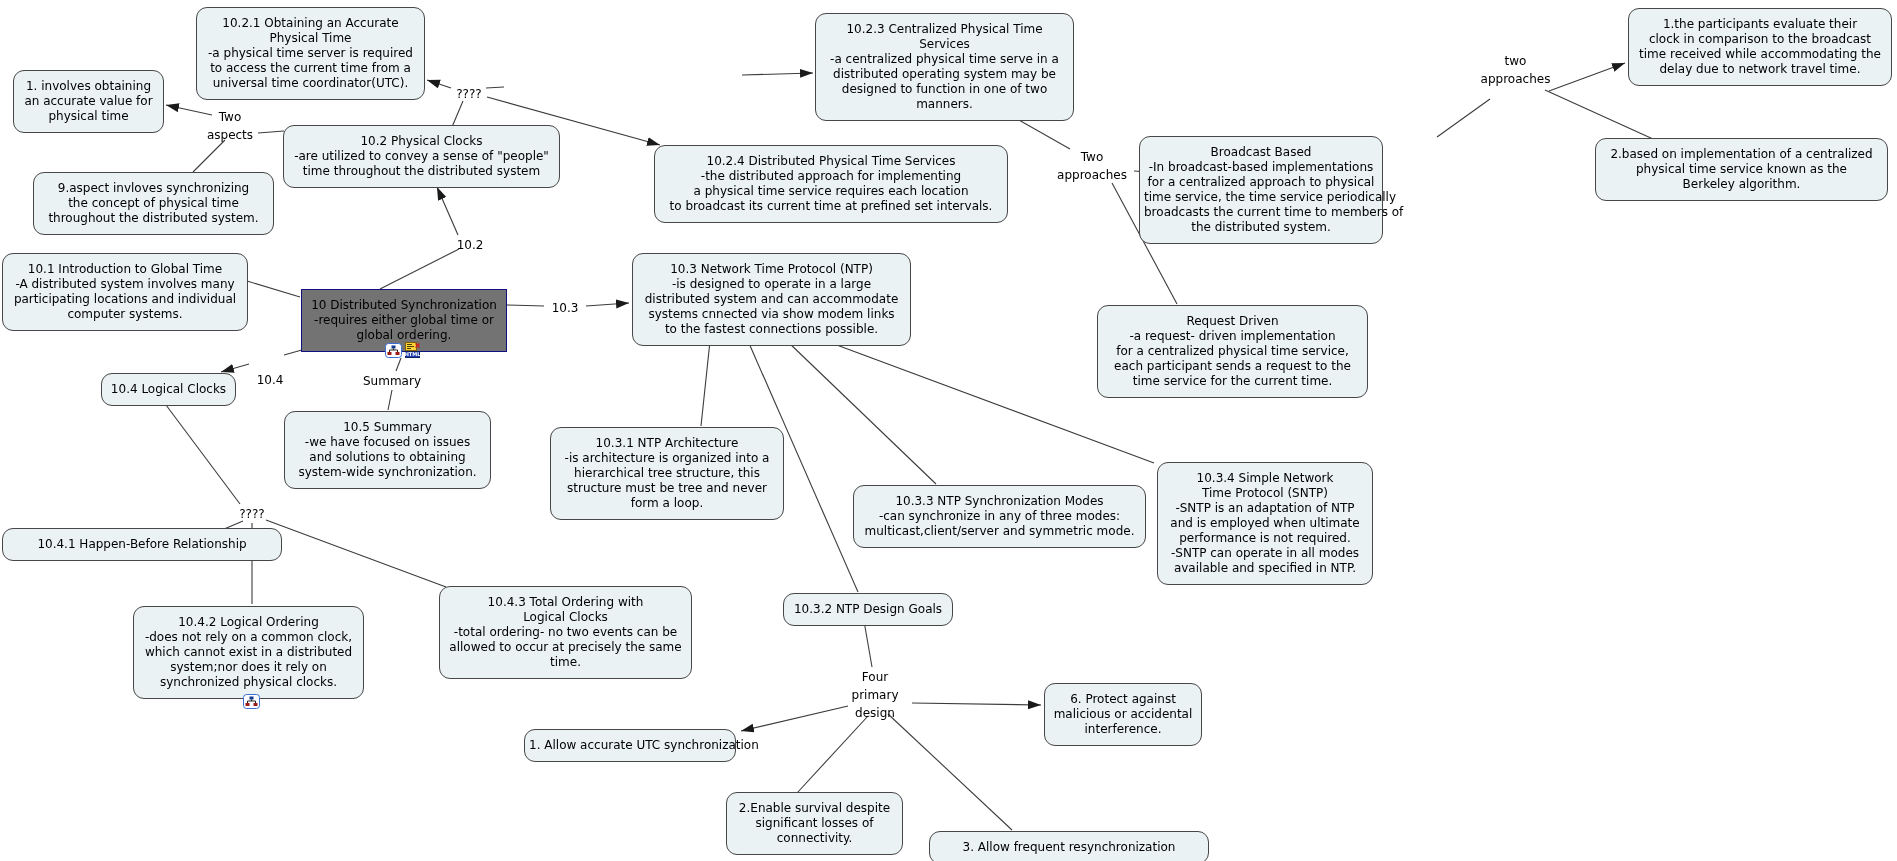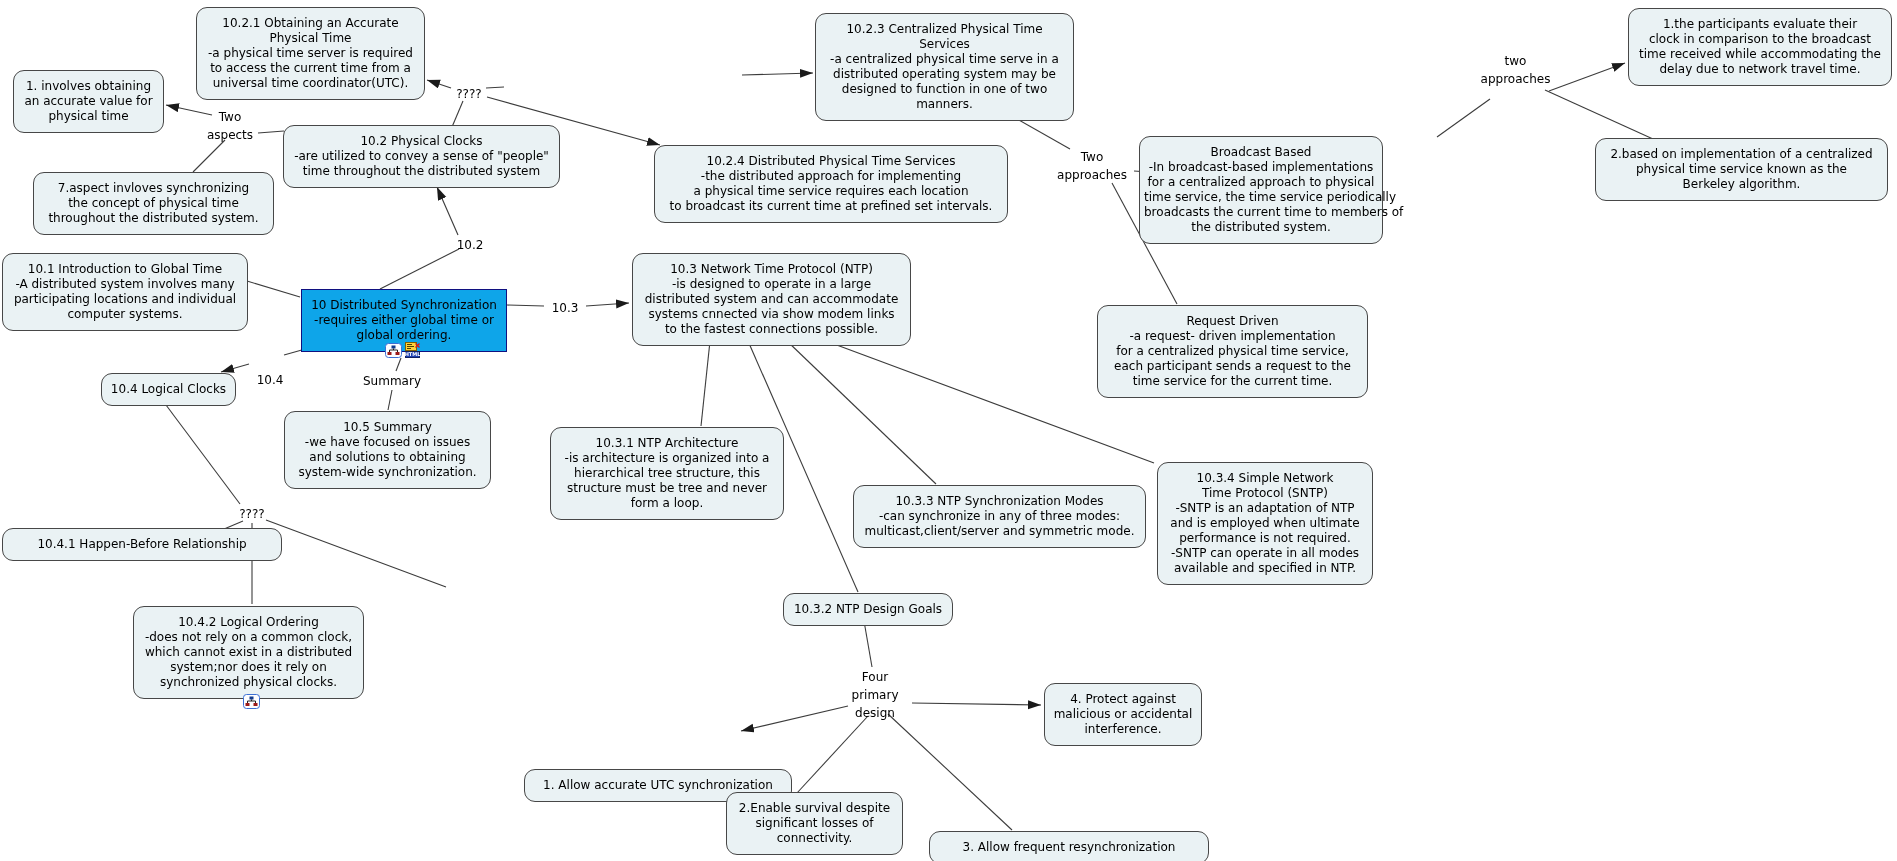--- a/index.html
+++ b/index.html
@@ -12,21 +12,21 @@
   }
   #edges{position:absolute;left:0;top:0;width:1897px;height:861px;}
   .e{stroke:#3c3c3c;stroke-width:1.1;fill:none;}
   .node{
     position:absolute;box-sizing:border-box;
     background:#eaf2f4;border:1px solid #474747;border-radius:11px;
     font-size:12px;line-height:15px;color:#000;
     text-align:center;white-space:pre;padding:8px 4px;
   }
   .node.selected{
-    background:#0ea5e9;border:1.5px solid #101080;border-radius:0;
+    background:#737373;border:1.5px solid #101080;border-radius:0;
   }
   .label{
     position:absolute;box-sizing:border-box;
     font-size:12px;line-height:18px;color:#000;
     text-align:center;white-space:pre;
   }
   .res-icon{position:absolute;display:block;cursor:pointer;}
 </style>
 </head>
 <body>
@@ -78,21 +78,21 @@
   </svg>
 
   <div class="node" style="left:196px;top:7px;width:229px;">10.2.1 Obtaining an Accurate
 Physical Time
 -a physical time server is required
 to access the current time from a
 universal time coordinator(UTC).</div>
   <div class="node" style="left:13px;top:70px;width:151px;">1. involves obtaining
 an accurate value for
 physical time</div>
-  <div class="node" style="left:33px;top:172px;width:241px;">7.aspect invloves synchronizing
+  <div class="node" style="left:33px;top:172px;width:241px;">9.aspect invloves synchronizing
 the concept of physical time
 throughout the distributed system.</div>
   <div class="node" style="left:283px;top:125px;width:277px;">10.2 Physical Clocks
 -are utilized to convey a sense of "people"
 time throughout the distributed system</div>
   <div class="node" style="left:2px;top:253px;width:246px;">10.1 Introduction to Global Time
 -A distributed system involves many
 participating locations and individual
 computer systems.</div>
   <div class="node selected" style="left:301px;top:289px;width:206px;">10 Distributed Synchronization
@@ -150,27 +150,32 @@
 and is employed when ultimate
 performance is not required.
 -SNTP can operate in all modes
 available and specified in NTP.</div>
   <div class="node" style="left:2px;top:528px;width:280px;">10.4.1 Happen-Before Relationship</div>
   <div class="node" style="left:133px;top:606px;width:231px;">10.4.2 Logical Ordering
 -does not rely on a common clock,
 which cannot exist in a distributed
 system;nor does it rely on
 synchronized physical clocks.</div>
+  <div class="node" style="left:439px;top:586px;width:253px;">10.4.3 Total Ordering with
+Logical Clocks
+-total ordering- no two events can be
+allowed to occur at precisely the same
+time.</div>
   <div class="node" style="left:783px;top:593px;width:170px;">10.3.2 NTP Design Goals</div>
-  <div class="node" style="left:524px;top:729px;width:268px;margin-top:40px;">1. Allow accurate UTC synchronization</div>
+  <div class="node" style="left:524px;top:729px;width:212px;">1. Allow accurate UTC synchronization</div>
   <div class="node" style="left:726px;top:792px;width:177px;">2.Enable survival despite
 significant losses of
 connectivity.</div>
   <div class="node" style="left:929px;top:831px;width:280px;">3. Allow frequent resynchronization</div>
-  <div class="node" style="left:1044px;top:683px;width:158px;">4. Protect against
+  <div class="node" style="left:1044px;top:683px;width:158px;">6. Protect against
 malicious or accidental
 interference.</div>
 
   <div class="label" style="left:195px;top:108px;width:70px;">Two
 aspects</div>
   <div class="label" style="left:452px;top:85px;width:34px;">????</div>
   <div class="label" style="left:450px;top:236px;width:40px;">10.2</div>
   <div class="label" style="left:545px;top:299px;width:40px;">10.3</div>
   <div class="label" style="left:250px;top:349px;width:40px;margin-top:22px;">10.4</div>
   <div class="label" style="left:360px;top:372px;width:64px;">Summary</div>

